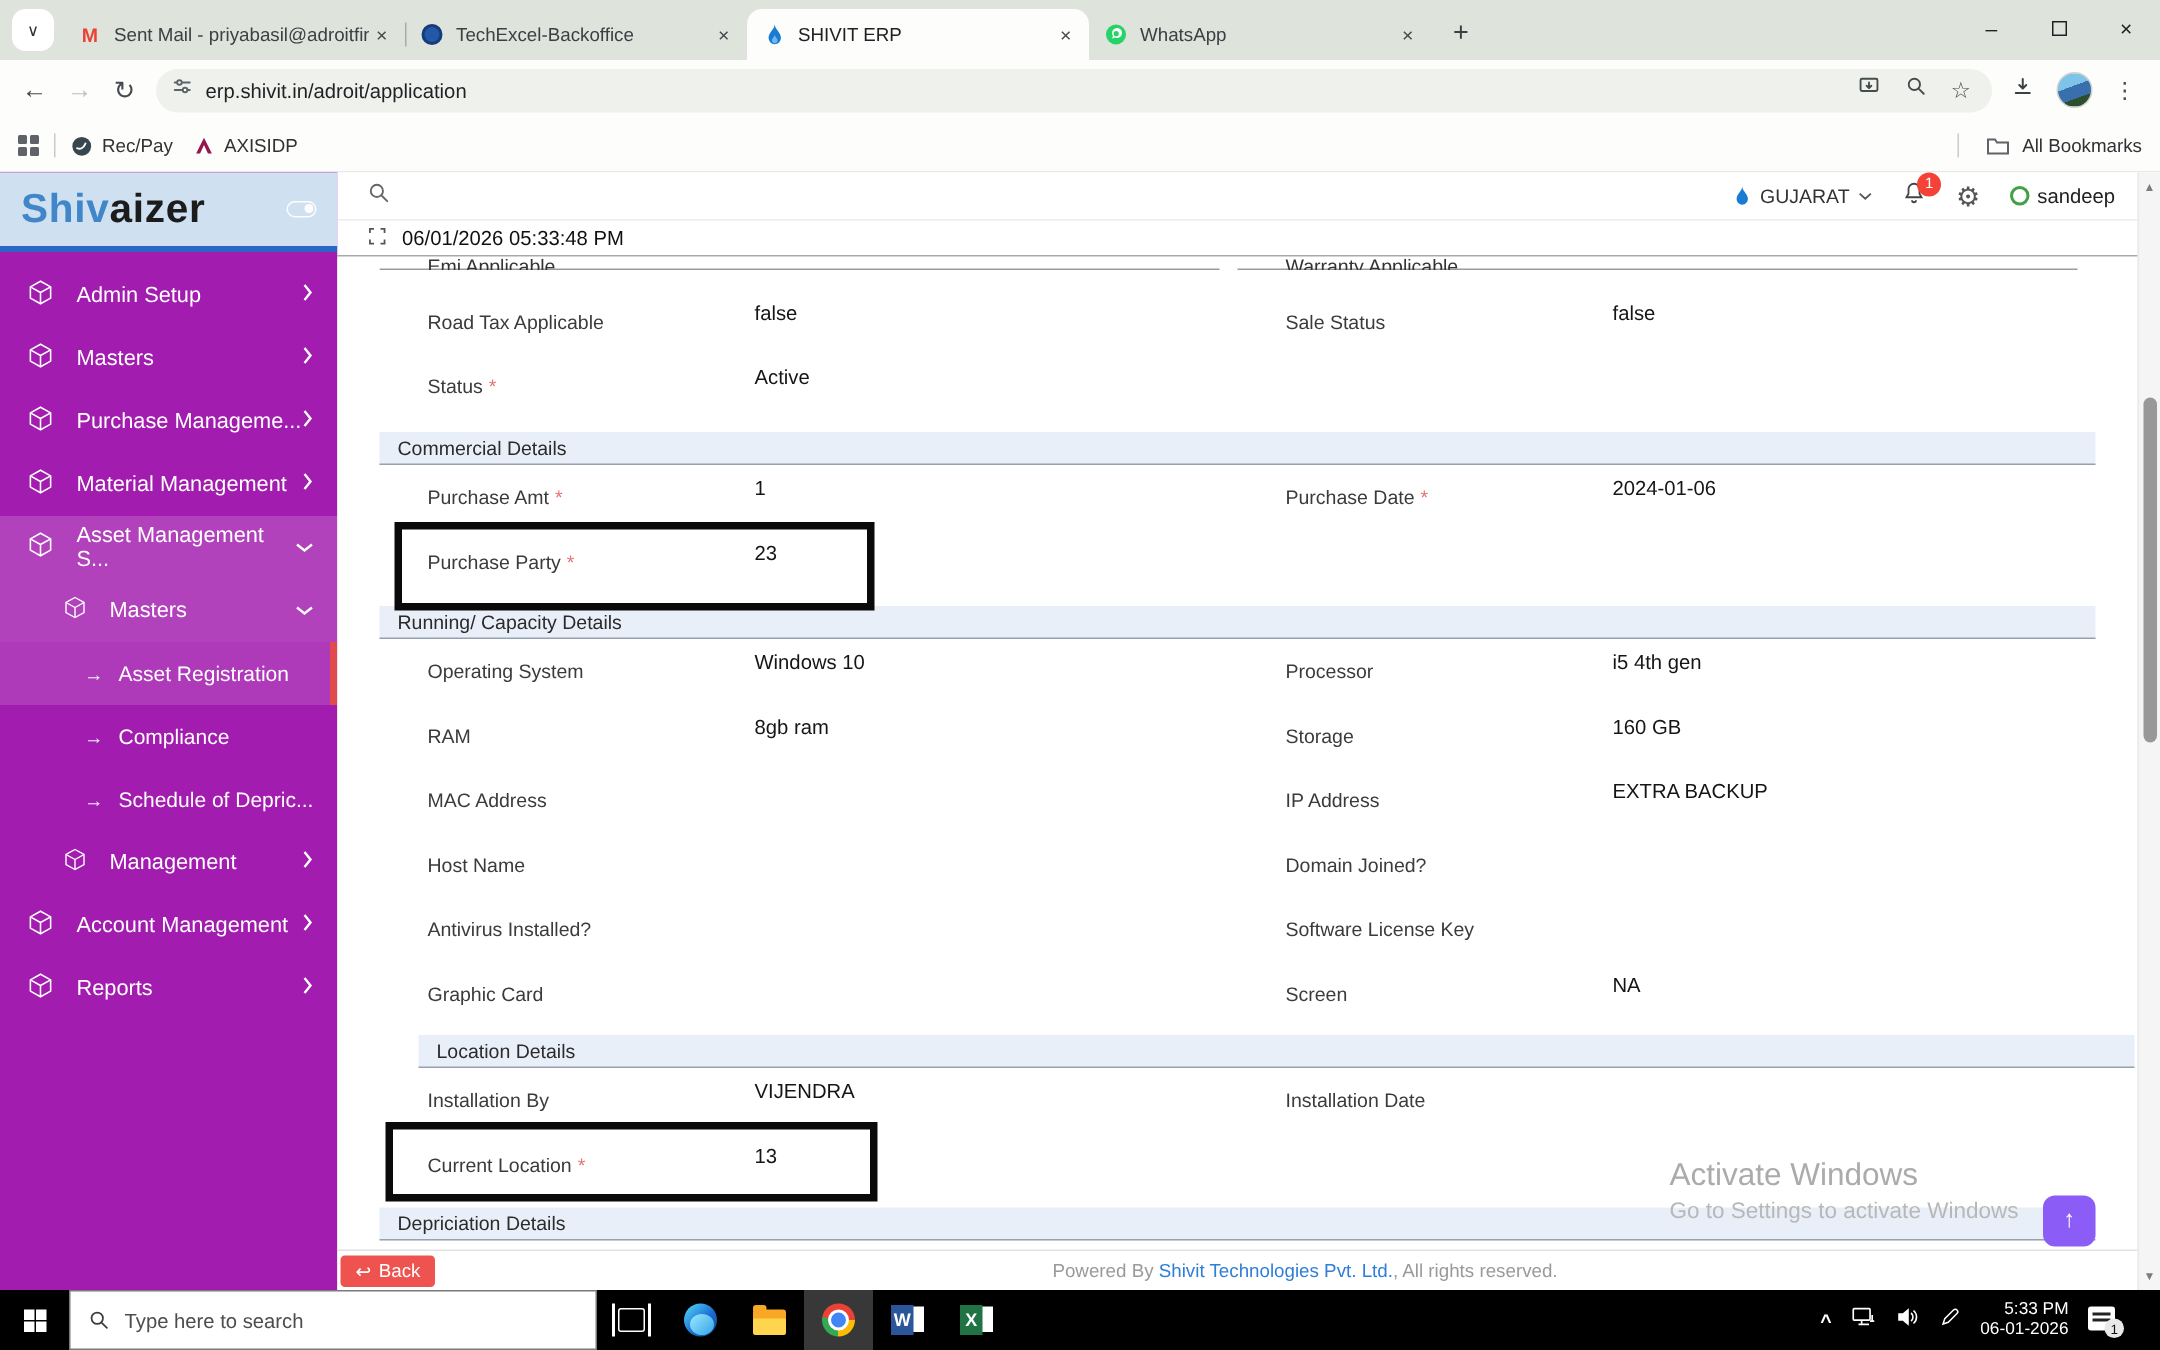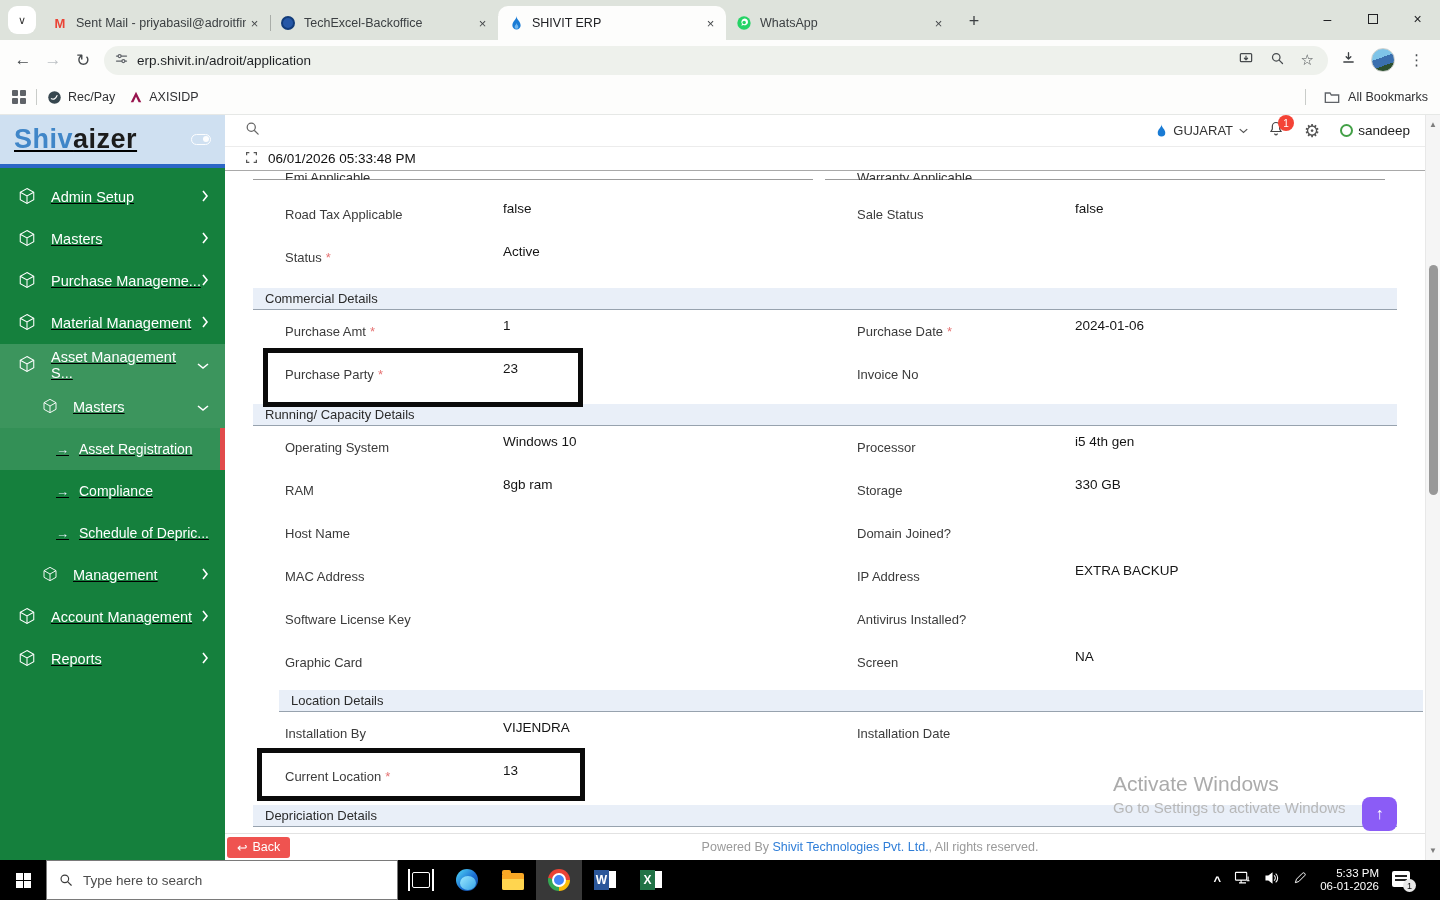--- a/index.html
+++ b/index.html
@@ -32,21 +32,21 @@
   .bookmarksbar { position:absolute; top:80px; left:0; right:0; height:35px; background:#fdfdfc; border-bottom:1px solid #e6e8e6; display:flex; align-items:center; padding:0 12px; font-size:12.5px; color:#303134; }
   .bmdiv { width:1px; height:16px; background:#c9ccc9; margin:0 10px; }
   .bmitem { display:flex; align-items:center; gap:6px; margin-right:14px; }
   .gridicon { display:grid; grid-template-columns:6px 6px; grid-template-rows:6px 6px; gap:2px; }
   .gridicon span { background:#5f6368; border-radius:1px; }
   .bm-right { margin-left:auto; display:flex; align-items:center; gap:8px; }
 
   
   .app { position:absolute; top:115px; left:0; right:0; bottom:40px; background:#fff; }
 
-  .sidebar { position:absolute; left:0; top:0; bottom:0; width:225px; background:#15803d; overflow:hidden;text-decoration:underline; }
+  .sidebar { position:absolute; left:0; top:0; bottom:0; width:225px; background:#a21caf; overflow:hidden; }
   .logo { height:53px; background:#cfe0f1; border-bottom:4px solid #2b66c6; display:flex; align-items:center; padding:0 14px; }
   .logo-text { font-size:27px; font-weight:bold; letter-spacing:.5px; }
   .logo-p1 { color:#4086c8; } .logo-p2 { color:#1c1c1c; }
   .logo-toggle { margin-left:auto; width:20px; height:11px; border:1.5px solid #fff; border-radius:6px; position:relative; opacity:.95; }
   .logo-toggle::after { content:''; position:absolute; right:1px; top:1px; width:6px; height:6px; border-radius:50%; background:#fff; }
   .menu { padding-top:8px; }
   .mi { height:42px; display:flex; align-items:center; color:#fff; font-size:14.5px; padding:0 16px 0 18px; position:relative; }
   .mi .cube { margin-right:15px; flex:none; }
   .mi .chev { margin-left:auto; }
   .mi.hl { background:rgba(255,255,255,.17); }
@@ -470,24 +470,20 @@
             <span class="req">*</span>
             <span class="fval">2024-01-06</span>
           </div>
       </div>
       <div class="frow">
         <div class="half">
             <span class="flabel">Purchase Party</span>
             <span class="req">*</span>
             <span class="fval">23</span>
           </div>
-        <div class="half">
-            <span class="flabel">Invoice No</span>
-            <span class="fval"></span>
-          </div>
       </div>
 
       <div class="secbar mt8">
           <span>Running/ Capacity Details</span>
         </div>
       <div class="frow">
         <div class="half">
             <span class="flabel">Operating System</span>
             <span class="fval">Windows 10</span>
           </div>
@@ -496,50 +492,50 @@
             <span class="fval">i5 4th gen</span>
           </div>
       </div>
       <div class="frow">
         <div class="half">
             <span class="flabel">RAM</span>
             <span class="fval">8gb ram</span>
           </div>
         <div class="half">
             <span class="flabel">Storage</span>
-            <span class="fval">330 GB</span>
+            <span class="fval">160 GB</span>
+          </div>
+      </div>
+      <div class="frow">
+        <div class="half">
+            <span class="flabel">MAC Address</span>
+            <span class="fval"></span>
+          </div>
+        <div class="half">
+            <span class="flabel">IP Address</span>
+            <span class="fval">EXTRA BACKUP</span>
           </div>
       </div>
       <div class="frow">
         <div class="half">
             <span class="flabel">Host Name</span>
             <span class="fval"></span>
           </div>
         <div class="half">
             <span class="flabel">Domain Joined?</span>
             <span class="fval"></span>
           </div>
       </div>
       <div class="frow">
         <div class="half">
-            <span class="flabel">MAC Address</span>
+            <span class="flabel">Antivirus Installed?</span>
             <span class="fval"></span>
           </div>
         <div class="half">
-            <span class="flabel">IP Address</span>
-            <span class="fval">EXTRA BACKUP</span>
-          </div>
-      </div>
-      <div class="frow">
-        <div class="half">
             <span class="flabel">Software License Key</span>
-            <span class="fval"></span>
-          </div>
-        <div class="half">
-            <span class="flabel">Antivirus Installed?</span>
             <span class="fval"></span>
           </div>
       </div>
       <div class="frow">
         <div class="half">
             <span class="flabel">Graphic Card</span>
             <span class="fval"></span>
           </div>
         <div class="half">
             <span class="flabel">Screen</span>

